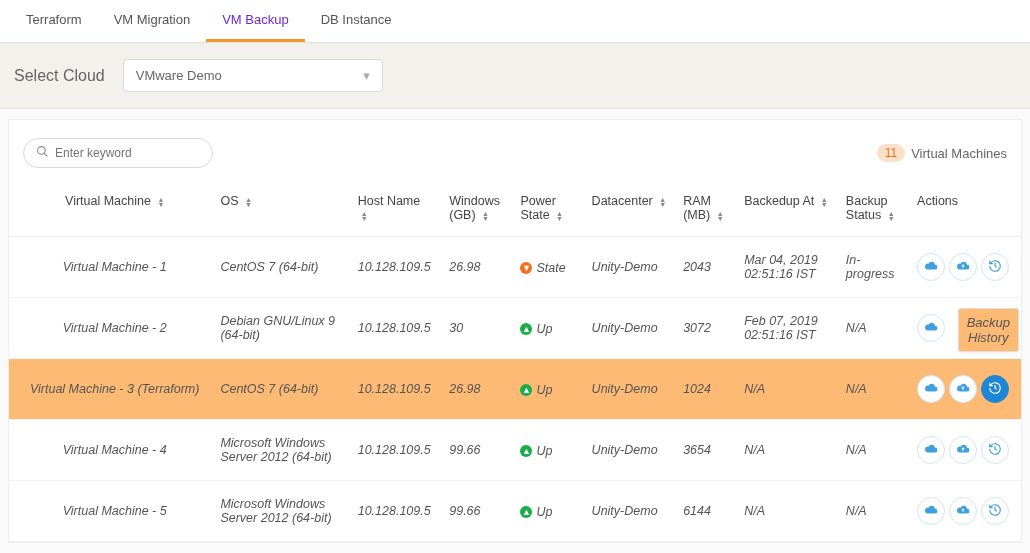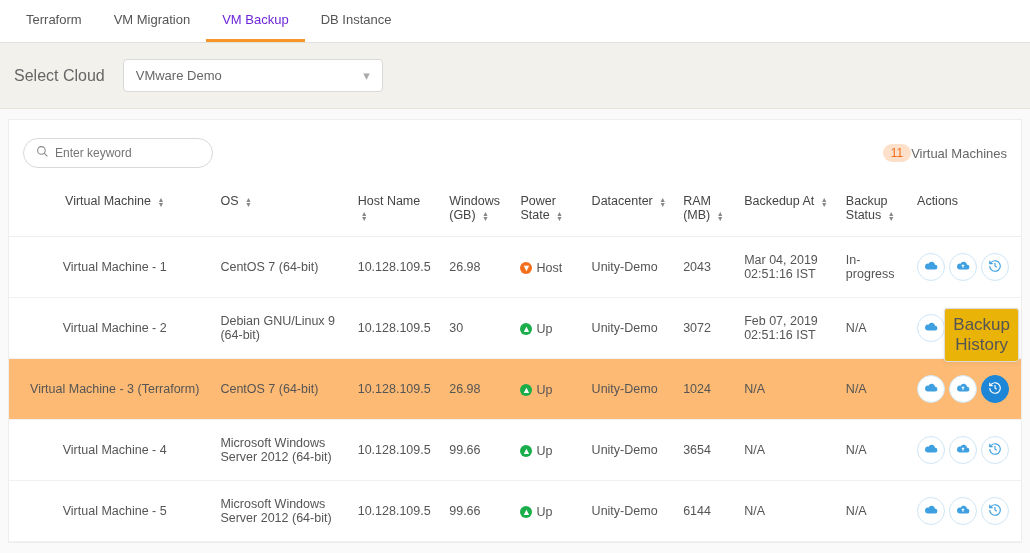--- a/index.html
+++ b/index.html
@@ -7,33 +7,33 @@
 .tabs-bar { background: #fff; border-bottom: 1px solid #e0e0e0; padding: 0 10px; display: flex; }
 .tab { padding: 12px 16px; cursor: pointer; color: #555; font-size: 13px; }
 .tab.active { color: #6d28d9; border-bottom: 3px solid #f79627; }
 .filter-bar { background: #f2f1ec; padding: 16px 14px; display: flex; align-items: center; gap: 18px; border-bottom: 1px solid #e4e2da; }
 .filter-label { color: #666; font-size: 16px; }
 .dropdown { background: #fff; border: 1px solid #d9d9d9; border-radius: 4px; padding: 8px 12px; min-width: 260px; display: flex; justify-content: space-between; align-items: center; cursor: pointer; color: #666; }
 .panel { background: #fff; margin: 10px 8px 0 8px; border: 1px solid #eee; }
 .toolbar { padding: 18px 14px 6px 14px; display: flex; justify-content: space-between; align-items: center; }
 .search-box { border: 1px solid #d9d9d9; border-radius: 20px; padding: 6px 12px; display: flex; align-items: center; gap: 6px; width: 190px; }
 .search-box input { border: none; outline: none; font-size: 12px; color: #c2410c; width: 100%; background: transparent; }
-.count-area { display: flex; align-items: center; color: #666; }
+.count-area { display: flex; align-items: center; gap: 6px; color: #666; }
 .count-badge { background: #fde0c9; color: #f36f1c; border-radius: 12px; padding: 2px 8px; font-size: 12px; }
 table { width: 100%; border-collapse: collapse; table-layout: fixed; }
 thead th { text-align: left; padding: 20px 8px 14px 8px; color: #444; font-weight: 500; font-size: 12.5px; border-bottom: 1px solid #eee; vertical-align: top; }
-tbody td { padding: 16px 8px; border-bottom: 1px solid #f1f1f1; font-size: 12.5px; color: #555; vertical-align: middle; }
+tbody td { padding: 16px 8px; border-bottom: 1px solid #f1f1f1; font-size: 12.5px; color: #555; vertical-align: middle; font-style: italic; }
 tbody tr.hl { background: #fdba74; }
 .sort-icon { display: inline-flex; flex-direction: column; margin-left: 3px; font-size: 7px; line-height: 5px; color: #888; vertical-align: middle; }
 .pw { display: inline-flex; align-items: center; gap: 4px; }
 .actions { display: flex; gap: 4px; position: relative; }
 .act-btn { width: 28px; height: 28px; border-radius: 50%; border: 1px solid #cfe6f5; display: flex; align-items: center; justify-content: center; cursor: pointer; background: #fff; }
 .act-btn svg { width: 14px; height: 14px; }
 .act-btn.primary { background: #1d86d6; border-color: #1d86d6; }
-.tooltip { position: absolute; right: -6px; top: -6px; background: #eab308; border: 1px solid #ddd; border-radius: 3px; padding: 6px 8px; font-size: 17px; color: #555; white-space: nowrap; box-shadow: 0 1px 4px rgba(0,0,0,0.08); text-align: center; }
+.tooltip { position: absolute; right: -6px; top: -6px; background: #fdba74; border: 1px solid #ddd; border-radius: 3px; padding: 6px 8px; font-size: 13px; color: #555; white-space: nowrap; box-shadow: 0 1px 4px rgba(0,0,0,0.08); text-align: center; }
 th:first-child, td:first-child { padding-left: 16px; text-align: center; }
 .c-vm{width:200px}.c-os{width:135px}.c-host{width:90px}.c-cap{width:70px}.c-pw{width:70px}.c-dc{width:90px}.c-ram{width:60px}.c-bk{width:100px}.c-st{width:70px}.c-ac{width:110px}
 </style>
 </head>
 <body>
 
 <div class="tabs-bar" id="tabs-bar">
     <div class="tab">Terraform</div>
     <div class="tab">VM Migration</div>
     <div class="tab active">VM Backup</div>
@@ -120,21 +120,21 @@
         </tr>
       </thead>
     <tbody id="tbody">
         <tr>
           <td>Virtual Machine - 1</td>
           <td>CentOS 7 (64-bit)</td>
           <td>10.128.109.5</td>
           <td>26.98</td>
           <td><span class="pw">
               <span style="display:inline-block;width:12px;height:12px;border-radius:50%;background:#f36f1c;color:#fff;font-size:9px;line-height:12px;text-align:center">▼</span> 
-              <span>Host</span>
+              <span>State</span>
             </span></td>
           <td>Unity-Demo</td>
           <td>2043</td>
           <td>Mar 04, 2019 02:51:16 IST</td>
           <td>In-progress</td>
           <td>
             <div class="actions">
               <div class="act-btn">
                 <span><svg viewBox="0 0 24 24" fill="#3ea0e0">
                     <path d="M19 18a4 4 0 0 0 0-8 6 6 0 0 0-11.3-2A5 5 0 0 0 6 18h13z"></path>

